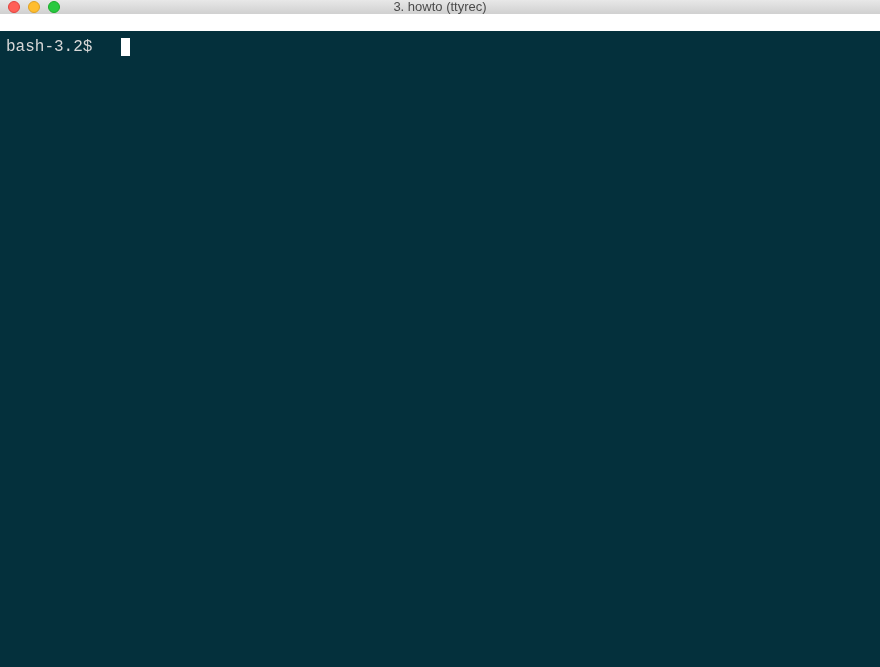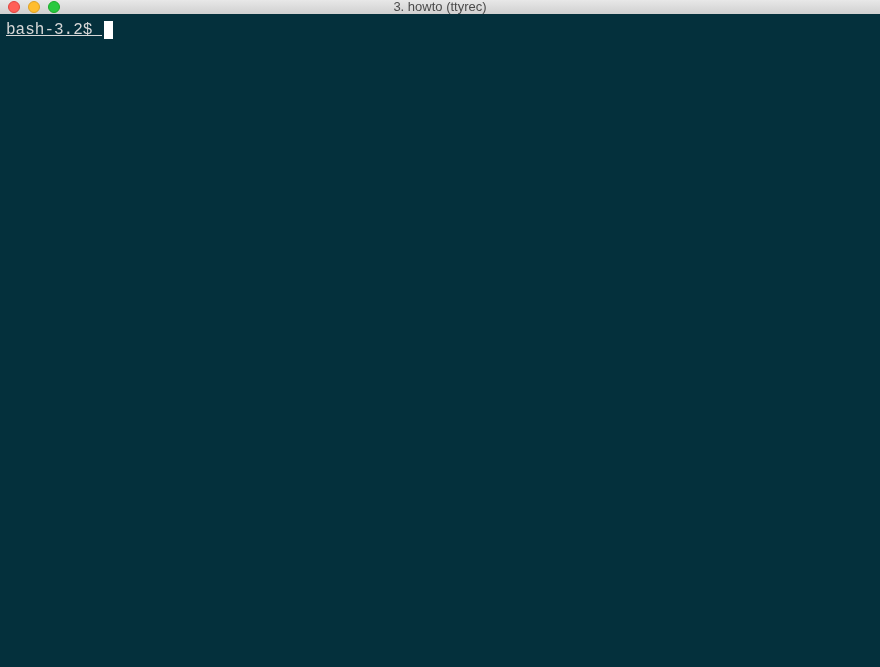--- a/index.html
+++ b/index.html
@@ -1,18 +1,19 @@
 <!DOCTYPE html>
 <html><head>
   <meta charset="utf-8">
   <style>
     * {
       margin: 0;
       padding: 0;
       box-sizing: border-box;
+      gap: 17px;
     }
     body {
       width: 880px;
       height: 667px;
       font-family: Menlo, Monaco, "Courier New", monospace;
       overflow: hidden;
     }
     .window {
       width: 100%;
       height: 100%;
@@ -66,21 +67,20 @@
       background: #04303c;
       padding: 6px 6px;
       font-size: 16px;
       line-height: 20px;
       color: #d8d8d8;
       position: relative;
     }
     .prompt-line {
       display: flex;
       align-items: center;
-      text-decoration: underline;
     }
     .prompt {
       color: #d8d8d8;
       white-space: pre;
     }
     .cursor {
       display: inline-block;
       width: 9px;
       height: 18px;
       background: #ffffff;

